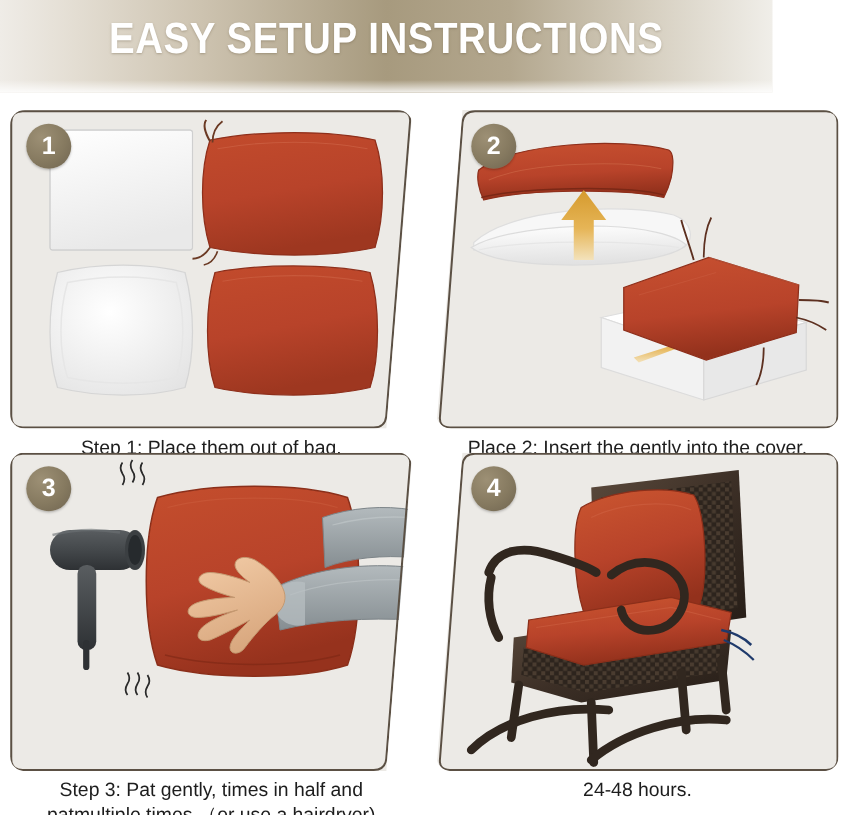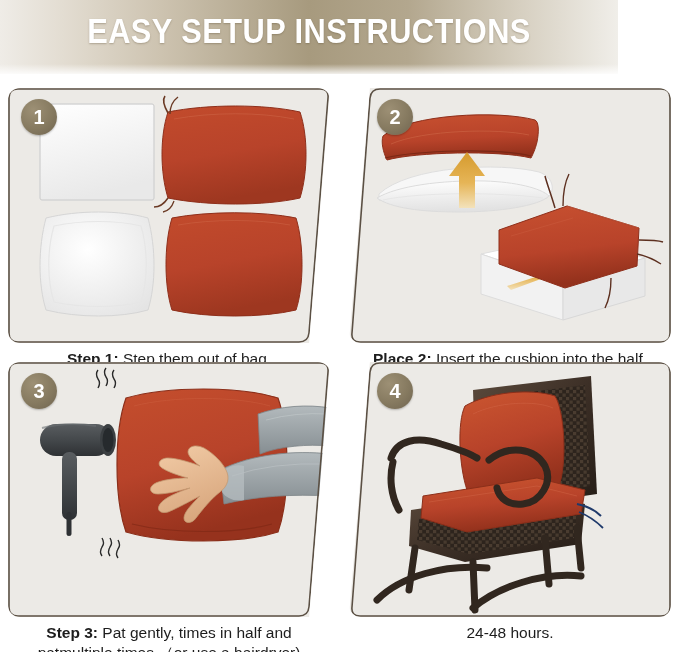--- a/index.html
+++ b/index.html
@@ -84,21 +84,21 @@
 
   
   .caption{
     position:absolute; left:0; width:100%;
     text-align:center;
     font-size:15.5px; color:#1d1d1d;
     line-height:20px;
   }
   .step-1 .caption,.step-2 .caption{ top:261px; }
   .step-3 .caption,.step-4 .caption{ top:261px; }
-  .caption b{ font-weight:bold; }
+  .caption b{ font-weight:normal; }
 
   
   .art{ position:absolute; inset:0; overflow:hidden; }
   .art svg{ position:absolute; left:0; top:0; }
 
   
 </style>
 </head>
 <body>
 
@@ -159,21 +159,21 @@
       </div>
       <div class="panel-outline">
         <svg viewBox="0 0 322 255" preserveAspectRatio="none">
           <path d="M10 1 L312 1 Q321 1 320 10 L301 245 Q300 254 291 254 L10 254 Q1 254 1 245 L1 10 Q1 1 10 1 Z" fill="none" stroke="#5b5044" stroke-width="1.6"></path>
         </svg>
       </div>
     </div>
     <div class="badge">1</div>
     <div class="caption">
       <b>Step 1:</b>
-      <span>Step them out of bag.</span>
+      <span>Place them out of bag.</span>
     </div>
   </div>
 
   <div class="step step-2">
     <div class="panel slant-left">
       <div class="art">
         <svg width="322" height="255" viewBox="0 0 322 255">
           <defs>
             <linearGradient id="terrG2" x1="0" y1="0" x2=".2" y2="1">
               <stop offset="0" stop-color="#c75030"></stop>
@@ -237,21 +237,21 @@
       </div>
       <div class="panel-outline">
         <svg viewBox="0 0 322 255" preserveAspectRatio="none">
           <path d="M31 1 L312 1 Q321 1 321 10 L321 245 Q321 254 312 254 L11 254 Q2 254 3 245 L21 10 Q22 1 31 1 Z" fill="none" stroke="#5b5044" stroke-width="1.6"></path>
         </svg>
       </div>
     </div>
     <div class="badge" style="left:28px;">2</div>
     <div class="caption">
       <b>Place 2:</b>
-      <span>Insert the cushion into the half.</span>
+      <span>Insert the gently into the cover.</span>
     </div>
   </div>
 
   <div class="step step-3">
     <div class="panel slant-right">
       <div class="art">
         <svg width="322" height="255" viewBox="0 0 322 255">
           <defs>
             <linearGradient id="terrG3" x1="0" y1="0" x2=".3" y2="1">
               <stop offset="0" stop-color="#c44e2d"></stop>

